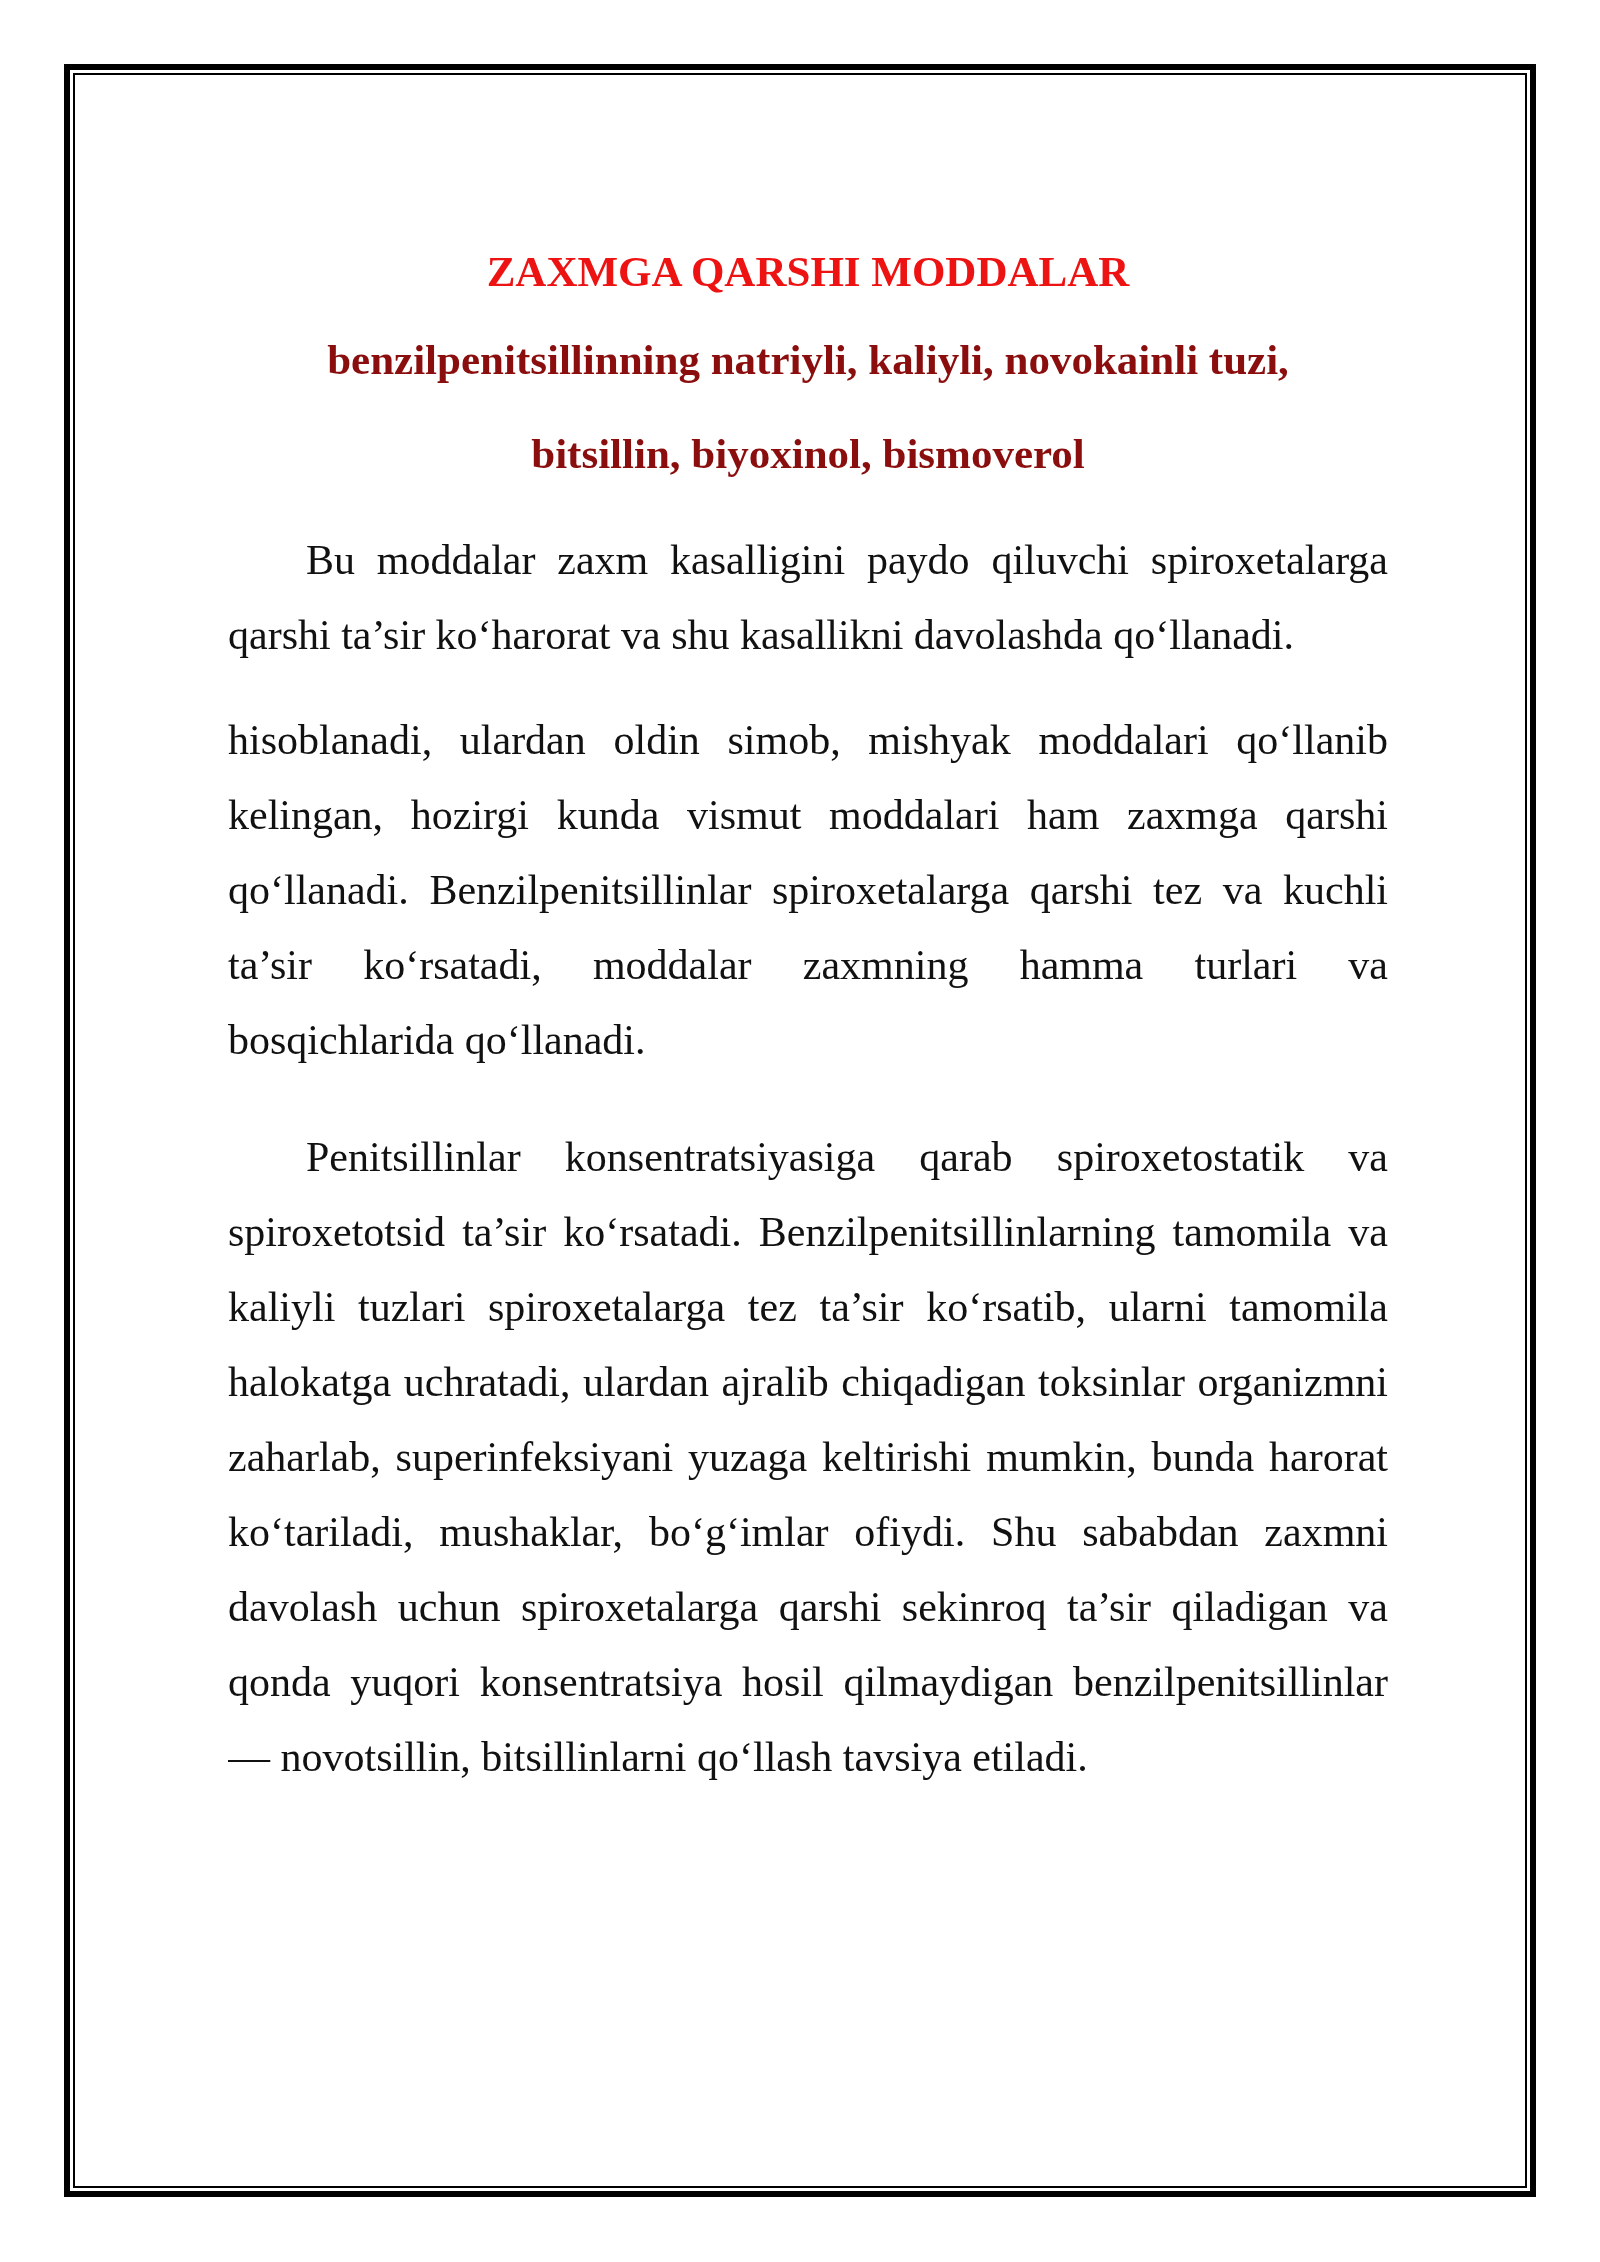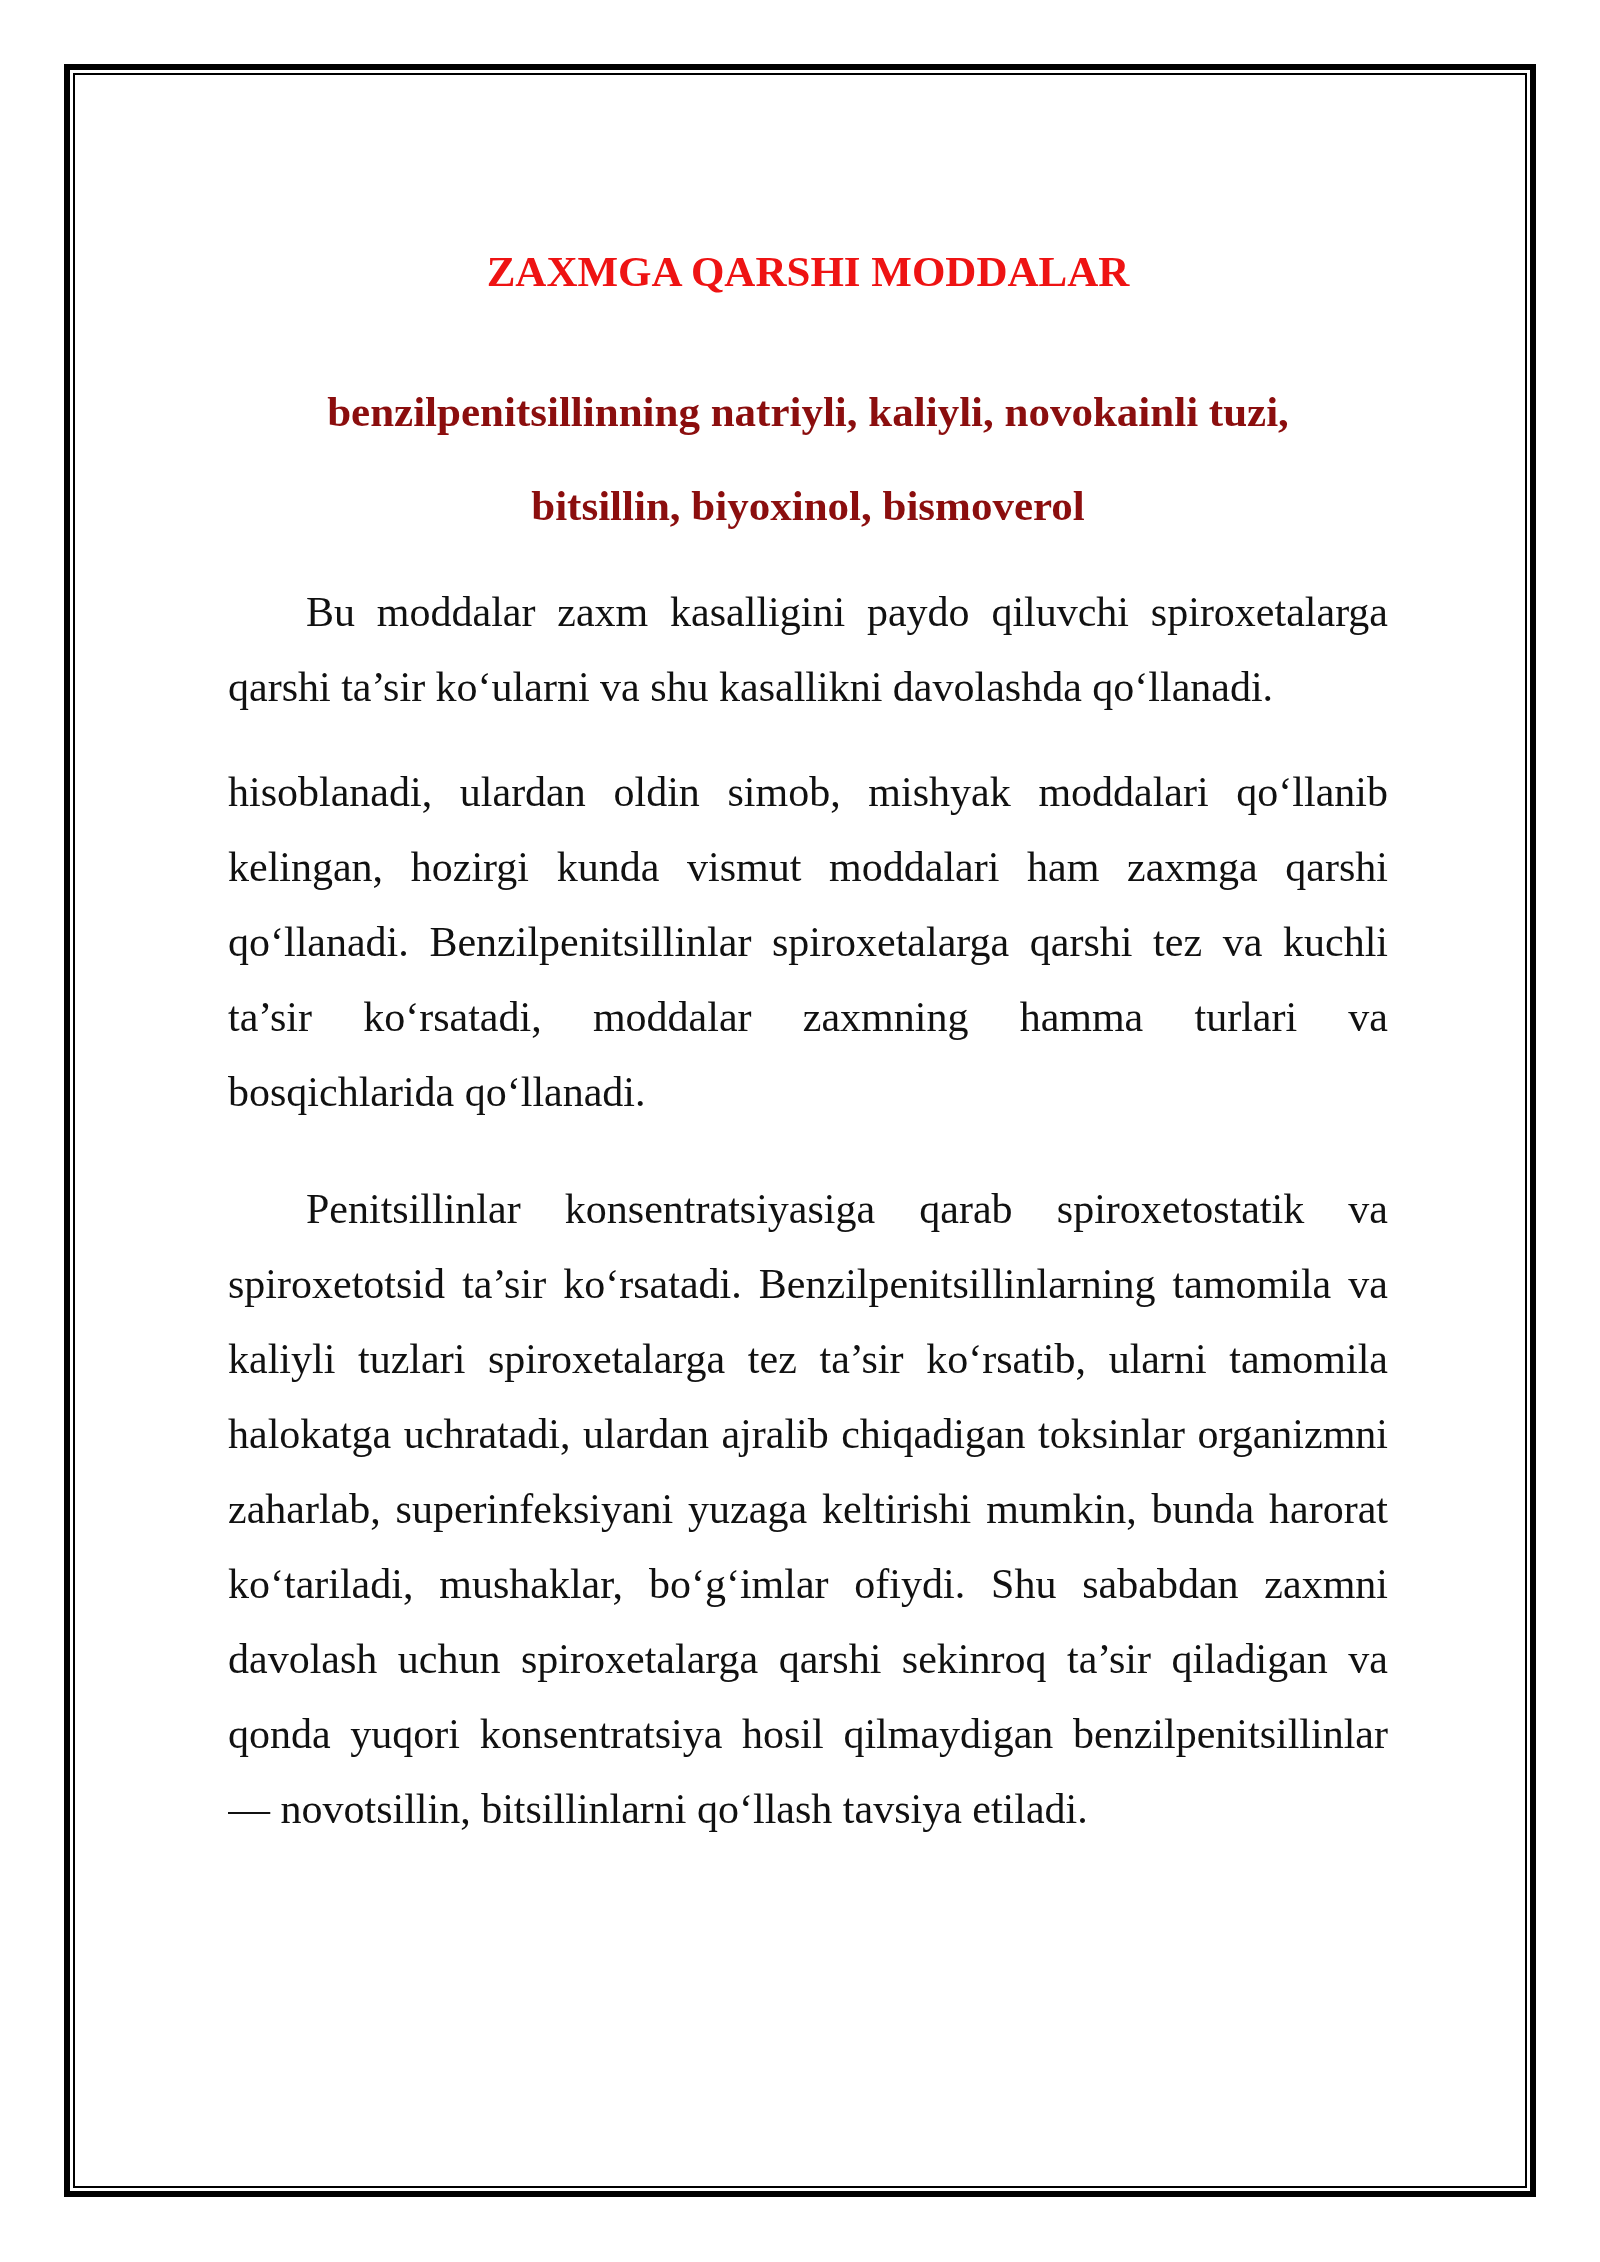--- a/index.html
+++ b/index.html
@@ -30,21 +30,21 @@
 
   .title{
     margin-top:246px;
     font-size:43px;line-height:52px;font-weight:bold;
     color:var(--c-title);text-align:center;
   }
   .subtitle{
     font-size:43px;line-height:52px;font-weight:bold;
     color:var(--c-subtitle);text-align:center;
   }
-  .sub1{margin-top:88px;}
+  .sub1{margin-top:36px;}
   .sub2{margin-top:42px;}
 
   .para{font-size:42px;line-height:75px;color:var(--c-body);}
   .para-1{margin-top:43px;}
   .para-2{margin-top:30px;}
   .para-3{margin-top:42px;}
 
   .line{
     text-align:justify;
     text-align-last:justify;
@@ -66,21 +66,21 @@
   <div class="content">
     <h1 class="title">ZAXMGA QARSHI MODDALAR</h1>
 
     <h2 class="subtitle sub1">benzilpenitsillinning natriyli, kaliyli, novokainli tuzi,</h2>
 
     <h2 class="subtitle sub2">bitsillin, biyoxinol, bismoverol</h2>
 
     <div id="paragraphs">
         <div class="para para-1">
           <div class="line first">Bu moddalar zaxm kasalligini paydo qiluvchi spiroxetalarga</div>
-          <div class="line last">qarshi ta’sir ko‘ularni va shu kasallikni davolashda qo‘llanadi.</div>
+          <div class="line last">qarshi ta’sir ko‘harorat va shu kasallikni davolashda qo‘llanadi.</div>
         </div>
         <div class="para para-2">
           <div class="line">hisoblanadi, ulardan oldin simob, mishyak moddalari qo‘llanib</div>
           <div class="line">kelingan, hozirgi kunda vismut moddalari ham zaxmga qarshi</div>
           <div class="line">qo‘llanadi. Benzilpenitsillinlar spiroxetalarga qarshi tez va kuchli</div>
           <div class="line">ta’sir ko‘rsatadi, moddalar zaxmning hamma turlari va</div>
           <div class="line last">bosqichlarida qo‘llanadi.</div>
         </div>
         <div class="para para-3">
           <div class="line first">Penitsillinlar konsentratsiyasiga qarab spiroxetostatik va</div>

